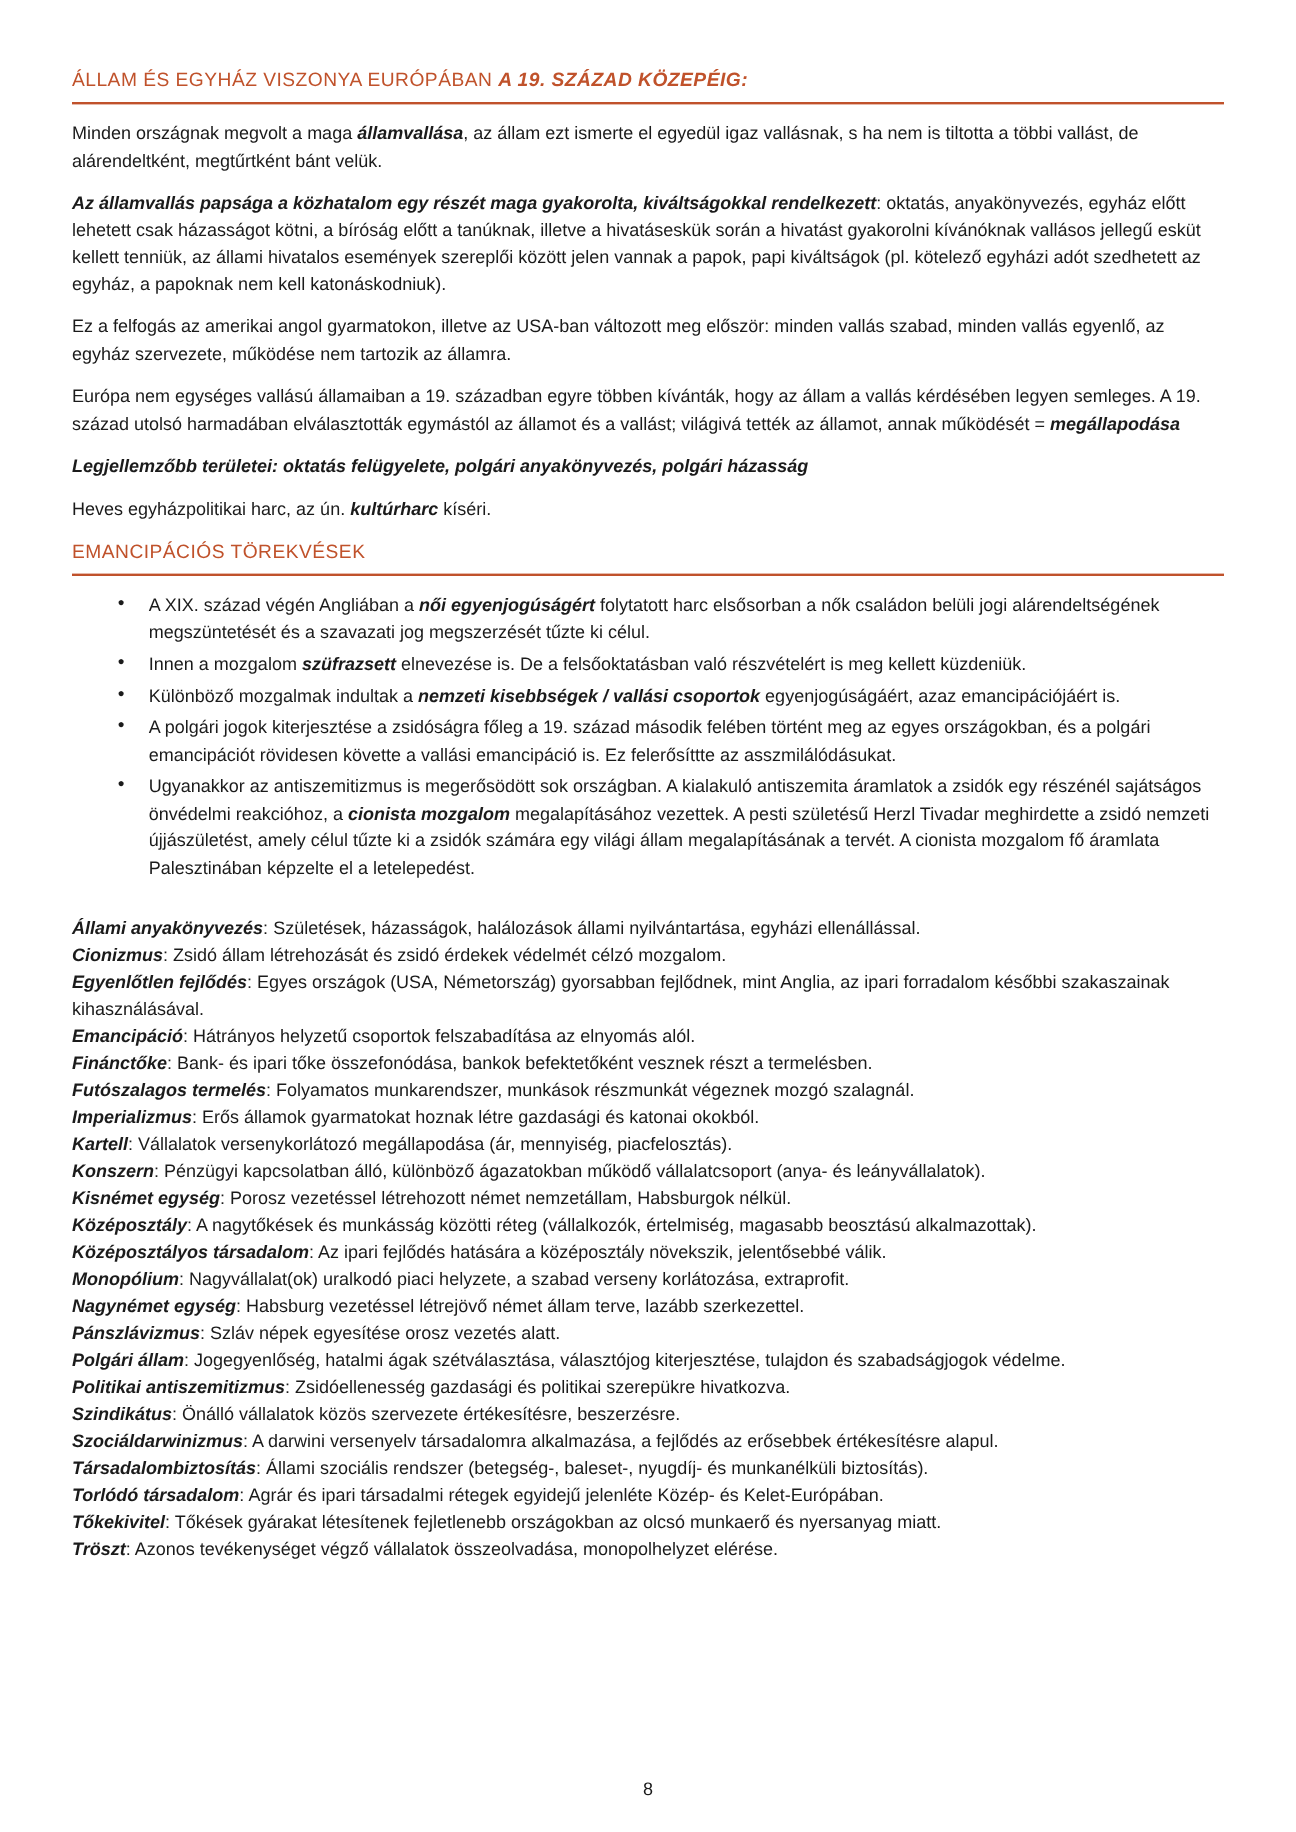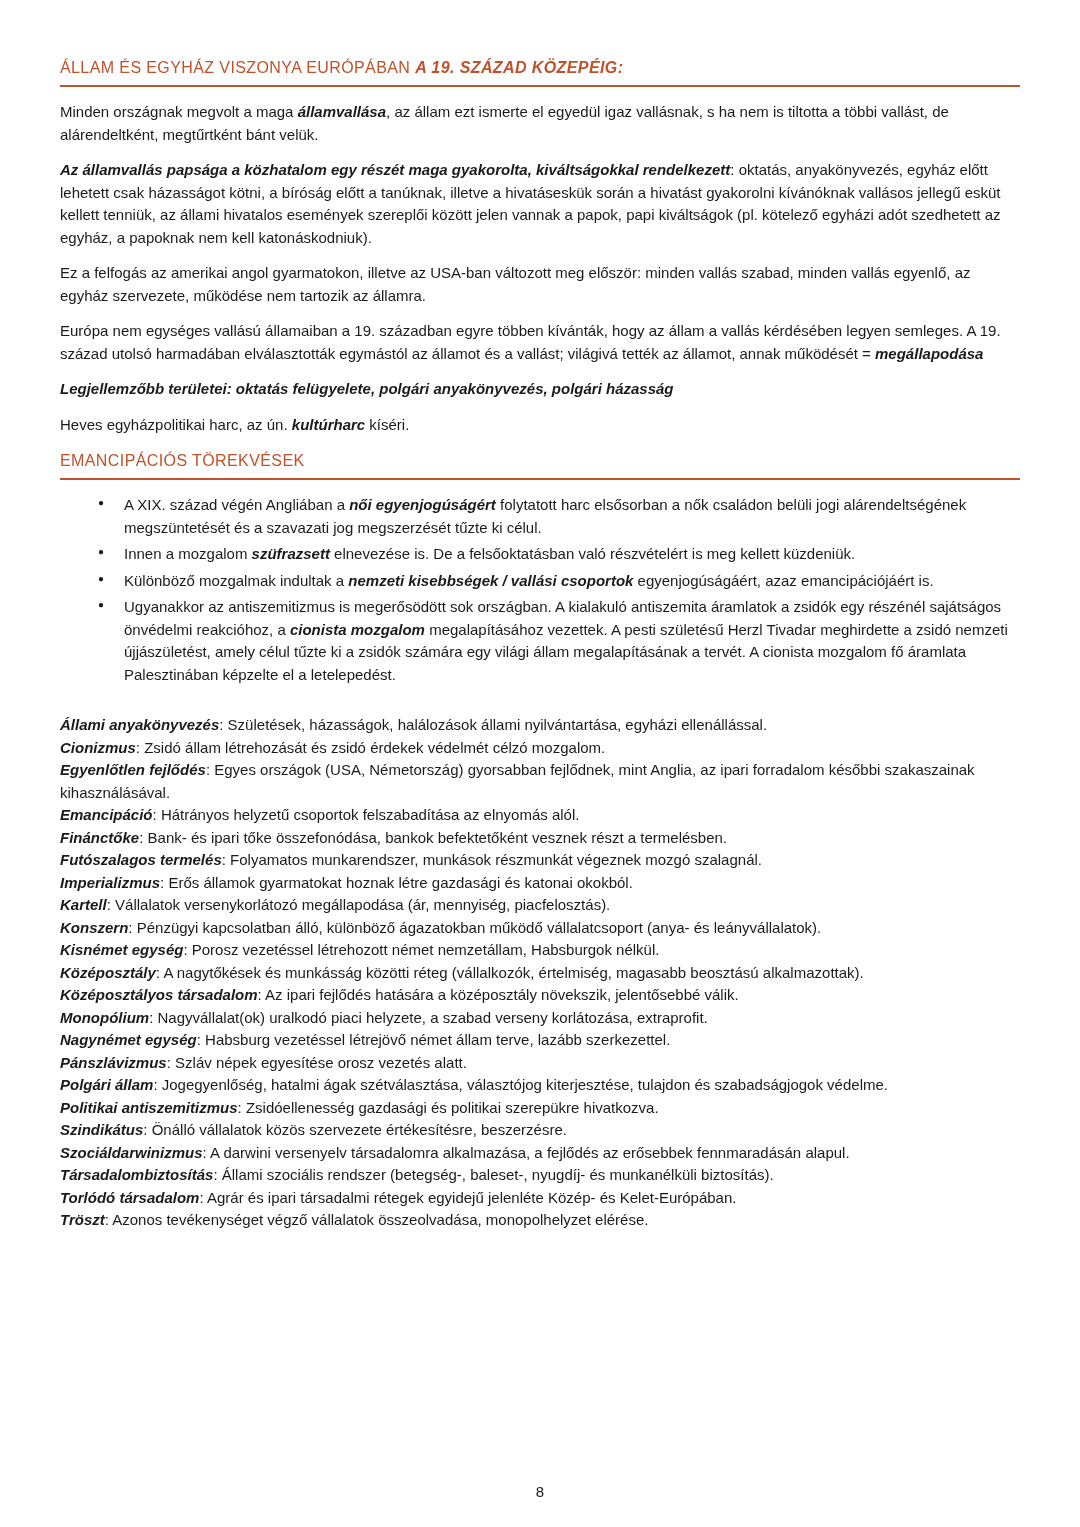--- a/index.html
+++ b/index.html
@@ -83,20 +83,21 @@
   <h2 class="heading">EMANCIPÁCIÓS TÖREKVÉSEK</h2>
 
   <ul class="bullets">
 
       <li><span>A XIX. század végén Angliában a </span><b>női egyenjogúságért</b><span> folytatott harc elsősorban a nők családon belüli jogi alárendeltségének megszüntetését és a szavazati jog megszerzését tűzte ki célul.</span></li>
 
       <li><span>Innen a mozgalom </span><b>szüfrazsett</b><span> elnevezése is. De a felsőoktatásban való részvételért is meg kellett küzdeniük.</span></li>
 
       <li><span>Különböző mozgalmak indultak a </span><b>nemzeti kisebbségek / vallási csoportok</b><span> egyenjogúságáért, azaz emancipációjáért is.</span></li>
 
+      <li><span>A polgári jogok kiterjesztése a zsidóságra főleg a 19. század második felében történt meg az egyes országokban, és a polgári emancipációt rövidesen követte a vallási emancipáció is. Ez felerősíttte az asszmilálódásukat.</span></li>
 
       <li><span>Ugyanakkor az antiszemitizmus is megerősödött sok országban. A kialakuló antiszemita áramlatok a zsidók egy részénél sajátságos önvédelmi reakcióhoz, a </span><b>cionista mozgalom</b><span> megalapításához vezettek. A pesti születésű Herzl Tivadar meghirdette a zsidó nemzeti újjászületést, amely célul tűzte ki a zsidók számára egy világi állam megalapításának a tervét. A cionista mozgalom fő áramlata Palesztinában képzelte el a letelepedést.</span></li>
     </ul>
 
   <div class="glossary">
 
       <p class="gloss"><b>Állami anyakönyvezés</b><span>: </span><span>Születések, házasságok, halálozások állami nyilvántartása, egyházi ellenállással.</span></p>
 
       <p class="gloss"><b>Cionizmus</b><span>: </span><span>Zsidó állam létrehozását és zsidó érdekek védelmét célzó mozgalom.</span></p>
 
@@ -125,25 +126,26 @@
       <p class="gloss"><b>Nagynémet egység</b><span>: </span><span>Habsburg vezetéssel létrejövő német állam terve, lazább szerkezettel.</span></p>
 
       <p class="gloss"><b>Pánszlávizmus</b><span>: </span><span>Szláv népek egyesítése orosz vezetés alatt.</span></p>
 
       <p class="gloss"><b>Polgári állam</b><span>: </span><span>Jogegyenlőség, hatalmi ágak szétválasztása, választójog kiterjesztése, tulajdon és szabadságjogok védelme.</span></p>
 
       <p class="gloss"><b>Politikai antiszemitizmus</b><span>: </span><span>Zsidóellenesség gazdasági és politikai szerepükre hivatkozva.</span></p>
 
       <p class="gloss"><b>Szindikátus</b><span>: </span><span>Önálló vállalatok közös szervezete értékesítésre, beszerzésre.</span></p>
 
-      <p class="gloss"><b>Szociáldarwinizmus</b><span>: </span><span>A darwini versenyelv társadalomra alkalmazása, a fejlődés az erősebbek fennmaradásán alapul.</span></p>
+      <p class="gloss"><b>Szociáldarwinizmus</b><span>: </span><span>A darwini versenyelv társadalomra alkalmazása, a fejlődés az erősebbek értékesítésre alapul.</span></p>
 
       <p class="gloss"><b>Társadalombiztosítás</b><span>: </span><span>Állami szociális rendszer (betegség-, baleset-, nyugdíj- és munkanélküli biztosítás).</span></p>
 
       <p class="gloss"><b>Torlódó társadalom</b><span>: </span><span>Agrár és ipari társadalmi rétegek egyidejű jelenléte Közép- és Kelet-Európában.</span></p>
 
+      <p class="gloss"><b>Tőkekivitel</b><span>: </span><span>Tőkések gyárakat létesítenek fejletlenebb országokban az olcsó munkaerő és nyersanyag miatt.</span></p>
 
       <p class="gloss"><b>Tröszt</b><span>: </span><span>Azonos tevékenységet végző vállalatok összeolvadása, monopolhelyzet elérése.</span></p>
     </div>
 
 </div>
 
 <div class="page-number">8</div>
 
 </body></html>

